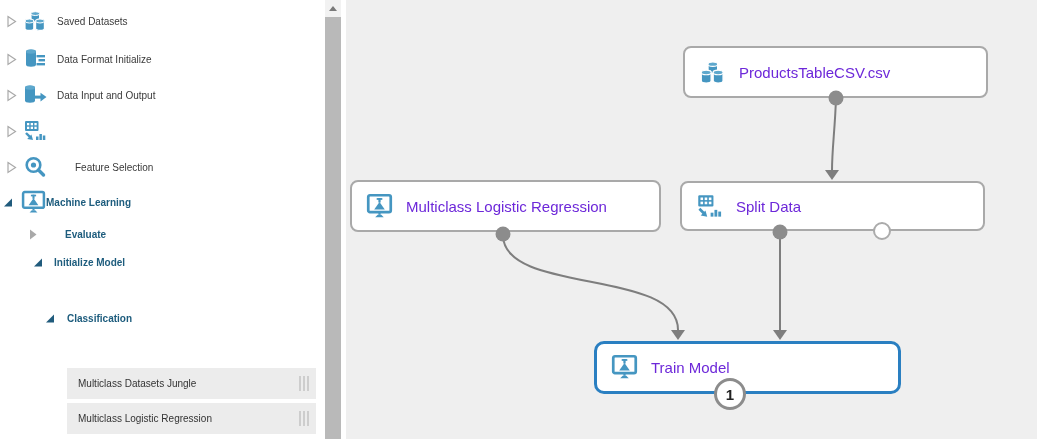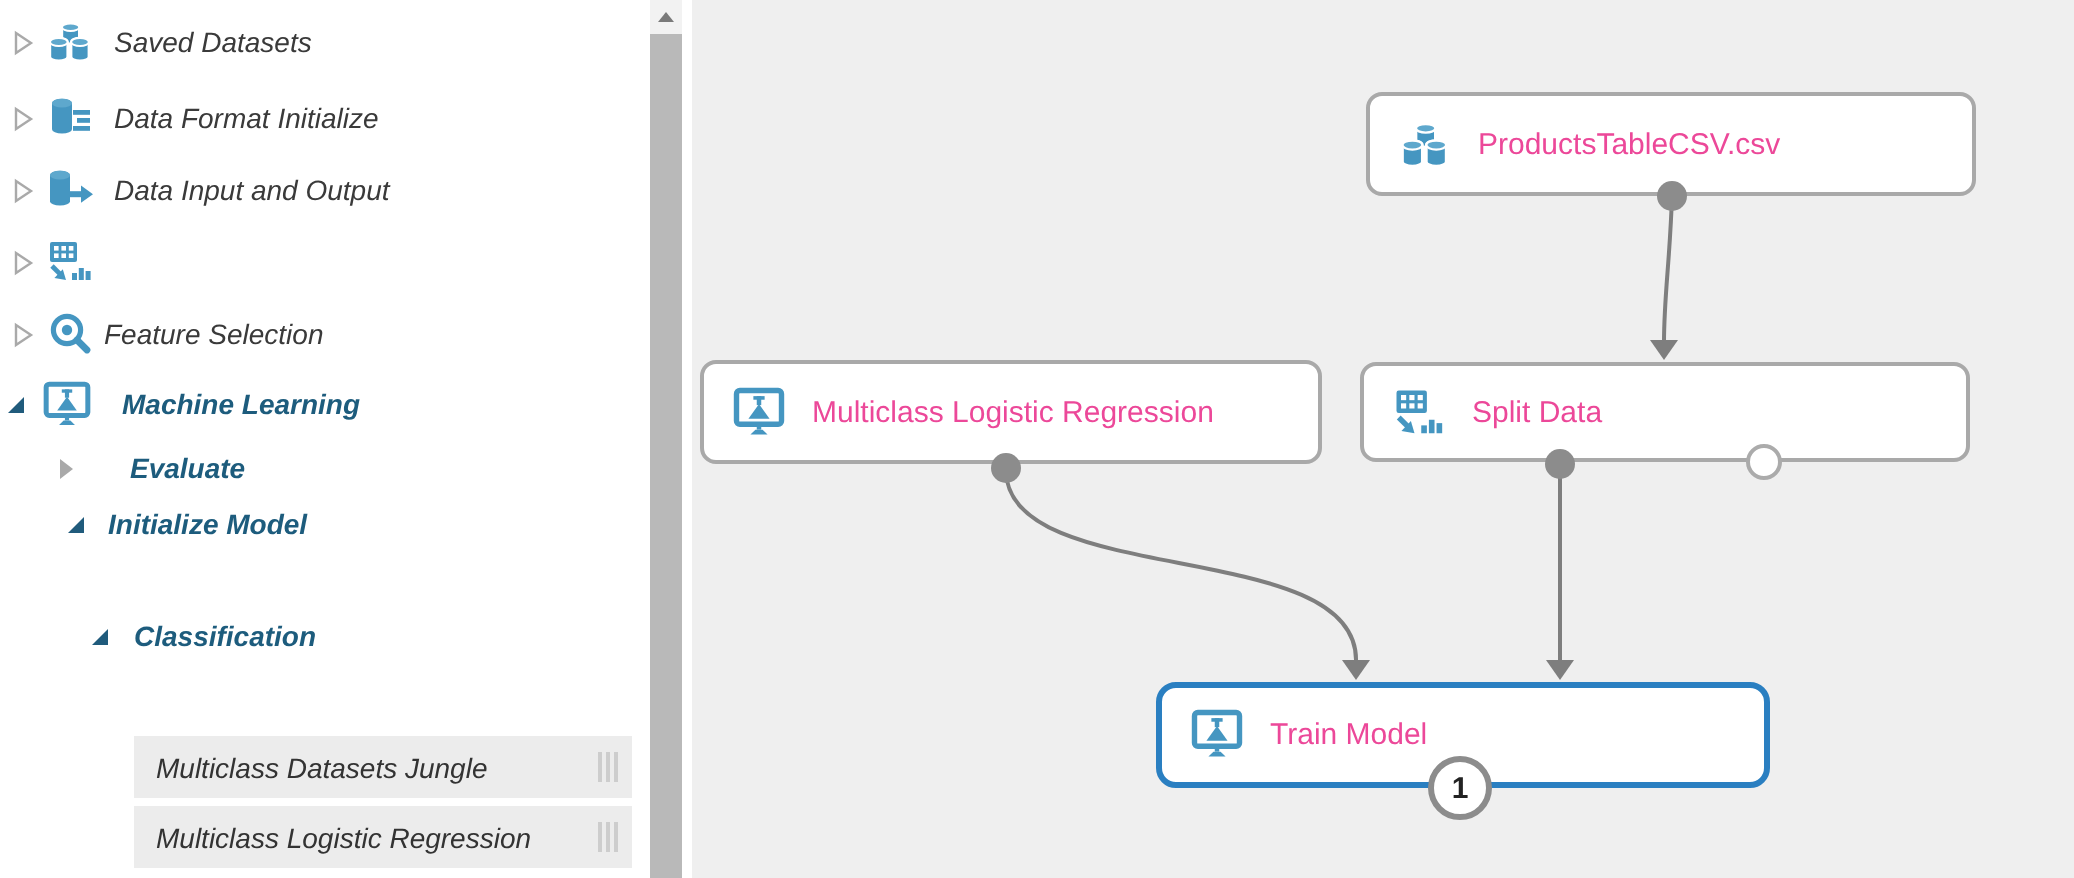--- a/index.html
+++ b/index.html
@@ -5,41 +5,41 @@
   * { margin:0; padding:0; box-sizing:border-box; }
   html,body { width:1037px; height:439px; overflow:hidden;
     font-family:"Liberation Sans", sans-serif; background:#ffffff; }
   #app { position:relative; width:1037px; height:439px; }
 
   
   #sidebar { position:absolute; left:0; top:0; width:325px; height:439px; background:#fff; }
   .srow { position:absolute; height:26px; display:flex; align-items:center; cursor:pointer; }
   .tri { width:12px; height:12px; display:inline-flex; align-items:center; justify-content:center; flex:0 0 auto; }
   .icon24 { width:26px; height:26px; display:inline-flex; align-items:center; justify-content:center; flex:0 0 auto; }
-  .lbl { font-size:14px; color:#3a3a3a; white-space:nowrap;font-style:italic; }
+  .lbl { font-size:10px; color:#3a3a3a; white-space:nowrap; }
   .lbl.bold { font-weight:bold; color:#1d5c7d; }
   .modbox { position:absolute; left:67px; width:249px; height:31px; background:#ececec;
     display:flex; align-items:center; padding-left:11px; cursor:grab; }
   .modbox .lbl { color:#333; }
   .grip { position:absolute; right:7px; top:8px; display:flex; gap:2px; }
   .grip i { display:block; width:2px; height:15px; background:#cdcdcd; }
 
   
   #scrollbar { position:absolute; left:325px; top:0; width:16px; height:439px; background:#f2f2f2; }
   #scroll-up { position:absolute; left:0; top:0; width:16px; height:17px; background:#f2f2f2;
     display:flex; align-items:center; justify-content:center; cursor:pointer; }
   #scroll-up .arr { width:0; height:0; border-left:4px solid transparent; border-right:4px solid transparent;
     border-bottom:5px solid #7a7a7a; }
   #scroll-thumb { position:absolute; left:0; top:17px; width:16px; height:422px; background:#b9b9b9; cursor:pointer; }
 
   
   #canvas { position:absolute; left:346px; top:0; width:691px; height:439px; background:#efefef; }
   .node { position:absolute; background:#fff; border:2px solid #a9a9a9; border-radius:8px;
     display:flex; align-items:center; padding-left:13px; gap:13px; cursor:pointer; }
-  .node .nlbl { font-size:15px; color:#ec4899; white-space:nowrap; }
+  .node .nlbl { font-size:15px; color:#6d28d9; white-space:nowrap; }
   .node.selected { border:3px solid #2a7fc1; border-radius:10px; }
   .nicon { width:28px; height:28px; display:inline-flex; align-items:center; justify-content:center; flex:0 0 auto; }
   #wires { position:absolute; left:0; top:0; width:691px; height:439px; pointer-events:none; z-index:4; }
   #badge { position:absolute; left:368px; top:378px; width:32px; height:32px; border-radius:50%;
     background:#fff; border:3px solid #8c8c8c; z-index:5; display:flex; align-items:center;
     justify-content:center; font-size:15px; font-weight:bold; color:#222; }
   svg.def { position:absolute; width:0; height:0; }
 </style>
 </head>
 <body>
@@ -164,35 +164,35 @@
       <span class="tri">
           <svg width="12" height="13">
             <use href="#a-collapsed-outline"></use>
           </svg>
         </span>
       <span class="icon24" style="margin-left:4px">
           <svg width="24" height="24" viewBox="0 0 24 24">
             <use href="#i-magnifier"></use>
           </svg>
         </span>
-      <span class="lbl" style="margin-left:4px">Feature Selection</span>
+      <span class="lbl" style="margin-left:27px">Feature Selection</span>
     </div>
 
     <div class="srow" style="top:189px;left:2px">
       <span class="tri">
           <svg width="12" height="13">
             <use href="#a-expanded"></use>
           </svg>
         </span>
       <span class="icon24" style="margin-left:6px">
           <svg width="25" height="25" viewBox="0 0 24 24">
             <use href="#i-ml"></use>
           </svg>
         </span>
-      <span class="lbl bold" style="margin-left:15px">Machine Learning</span>
+      <span class="lbl bold" style="margin-left:0">Machine Learning</span>
     </div>
 
     <div class="srow" style="top:221px;left:27px">
       <span class="tri">
           <svg width="12" height="13">
             <use href="#a-collapsed-solid"></use>
           </svg>
         </span>
       <span class="lbl bold" style="margin-left:26px">Evaluate</span>
     </div>
@@ -265,21 +265,21 @@
 
     <div class="node" style="left:334px;top:181px;width:305px;height:50px">
       <span class="nicon">
           <svg width="27" height="27" viewBox="0 0 24 24">
             <use href="#i-grid"></use>
           </svg>
         </span>
       <span class="nlbl">Split Data</span>
     </div>
 
-    <div class="node selected" style="left:232px;top:341px;width:307px;height:53px">
+    <div class="node selected" style="left:248px;top:341px;width:307px;height:53px">
       <span class="nicon">
           <svg width="27" height="27" viewBox="0 0 24 24">
             <use href="#i-ml"></use>
           </svg>
         </span>
       <span class="nlbl">Train Model</span>
     </div>
 
     <svg id="wires" xmlns="http://www.w3.org/2000/svg">
       <g stroke="#7e7e7e" stroke-width="2" fill="none">

